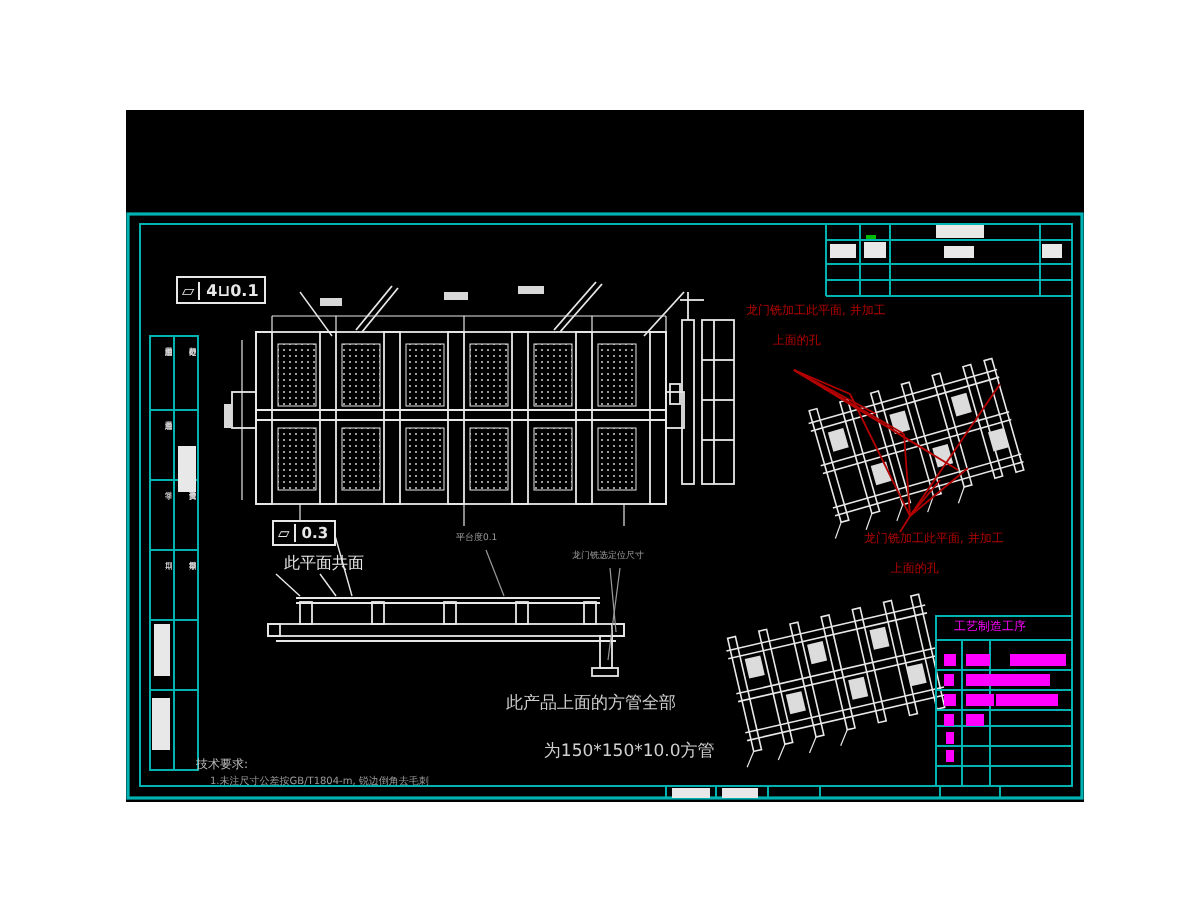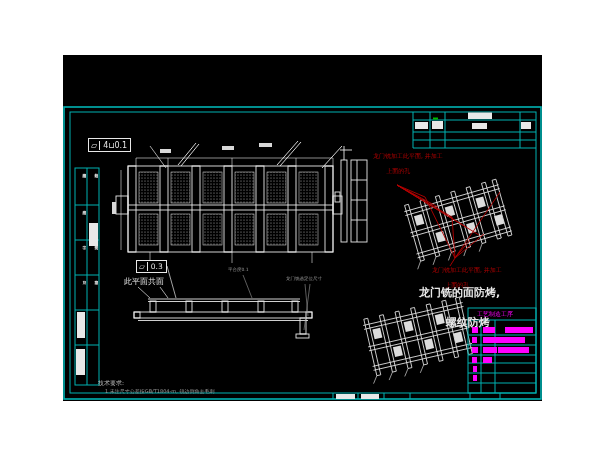--- a/index.html
+++ b/index.html
@@ -1,28 +1,28 @@
 <!DOCTYPE html>
 <html><head>
 <meta charset="utf-8">
 <style>
   html,body{margin:0;padding:0;background:#ffffff;width:600px;height:450px;overflow:hidden;}
   #stage{position:relative;width:600px;height:450px;background:#ffffff;
          font-family:"DejaVu Sans","Liberation Sans",sans-serif;}
   #cad{position:absolute;left:63px;top:55px;width:479px;height:346px;background:#000000;}
   svg{position:absolute;left:0;top:0;}
   .txt{position:absolute;line-height:1.25;white-space:pre;}
-  .white{color:#e8e8e8;}
+  .white{color:#e8e8e8;margin-left:18px;}
   .gray{color:#9b9b9b;}
   .red{color:#b40000;}
   .magenta{color:#ff00ff;}
   .fcf{position:absolute;display:flex;align-items:center;border:1px solid #e8e8e8;
        color:#e8e8e8;background:#000;}
   .fcf .sym{border-right:1px solid #e8e8e8;padding:0 2px;display:flex;align-items:center;}
-  .fcf .val{padding:0 3px;}
+  .fcf .val{padding:0 3px;font-weight:bold;}
   .vcell{position:absolute;color:#d8d8d8;writing-mode:vertical-rl;text-orientation:upright;
          font-size:4px;line-height:1;overflow:hidden;letter-spacing:0;}
   .vblock{position:absolute;background:#e8e8e8;}
   .pbar{position:absolute;background:#ff00ff;}
 </style>
 </head>
 <body>
 
 <div id="stage">
   <div id="cad"></div>
@@ -284,23 +284,23 @@
   <div class="txt white" style="left:124px;top:277px;font-size:8px;">此平面共面</div>
   <div class="txt gray" style="left:228px;top:267px;font-size:4.5px;">平台度0.1</div>
   <div class="txt gray" style="left:286px;top:276px;font-size:4.5px;">龙门铣选定位尺寸</div>
 
   <div class="txt red" style="left:373px;top:152px;font-size:6px;"><span>龙门铣加工此平面, 并加工</span><br>
        <span>上面的孔</span></div>
 
   <div class="txt red" style="left:432px;top:266px;font-size:6px;"><span>龙门铣加工此平面, 并加工</span><br>
        <span>上面的孔</span></div>
 
-  <div class="txt white" style="left:419px;top:286px;font-size:11px;font-weight:bold;line-height:1.35;"><span>龙门铣的面防烤,</span><br>
-       <span>螺纹防烤</span></div>
-
+
+  <div class="txt" style="left:253px;top:347px;font-size:8.5px;color:#cfcfcf;line-height:1.4;"><span>此产品上面的方管全部</span><br>
+       <span>为150*150*10.0方管</span></div>
 
   <div class="txt" style="left:98px;top:379px;font-size:6px;color:#bdbdbd;">技术要求:</div>
   <div class="txt gray" style="left:105px;top:388px;font-size:5px;">1.未注尺寸公差按GB/T1804-m, 锐边倒角去毛刺</div>
 
   <div class="txt magenta" style="left:477px;top:310px;font-size:6px;">工艺制造工序</div>
 
   <div id="parts-bars">
       <div class="pbar" style="left: 472px; top: 327px; width: 6px; height: 6px;"></div>
       <div class="pbar" style="left: 483px; top: 327px; width: 12px; height: 6px;"></div>
       <div class="pbar" style="left: 505px; top: 327px; width: 28px; height: 6px;"></div>

